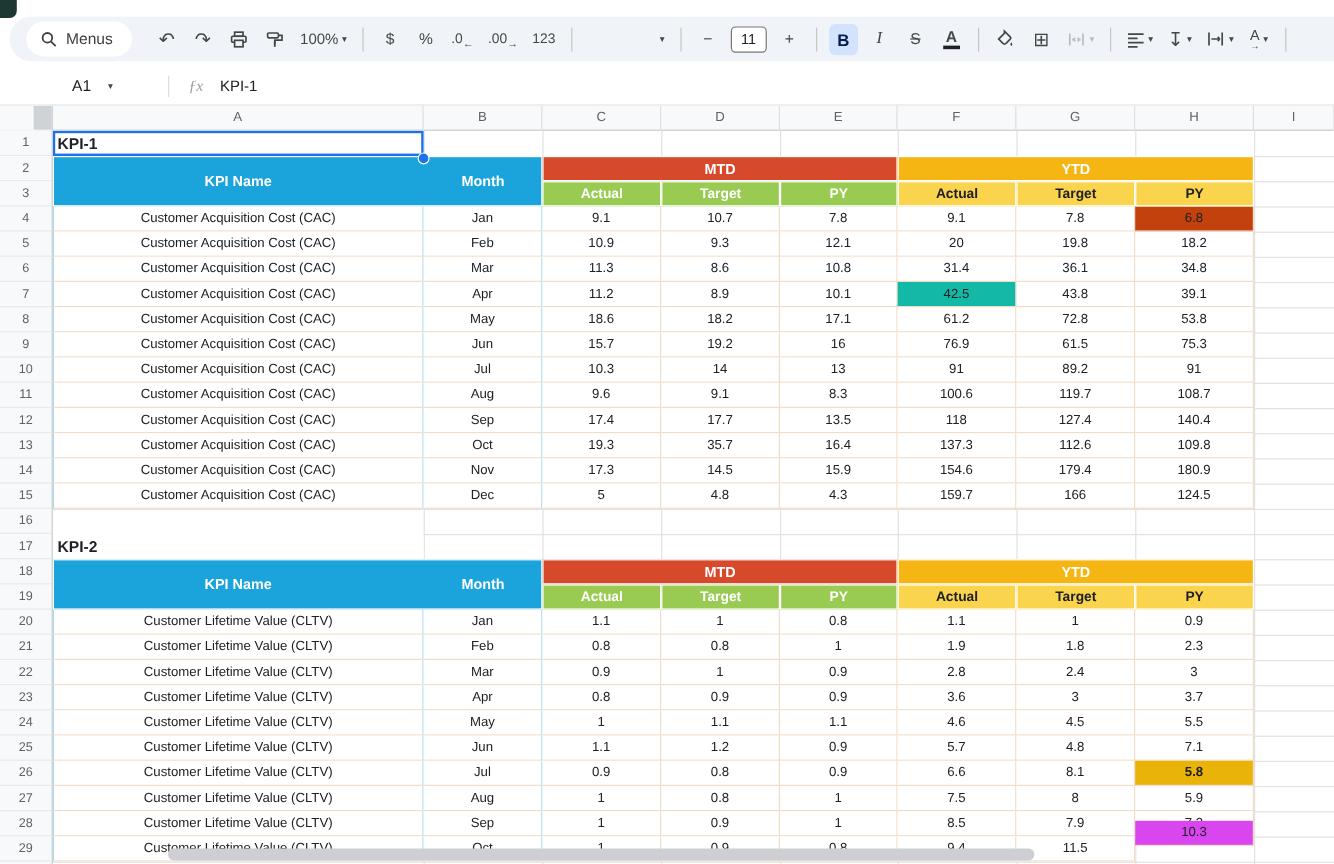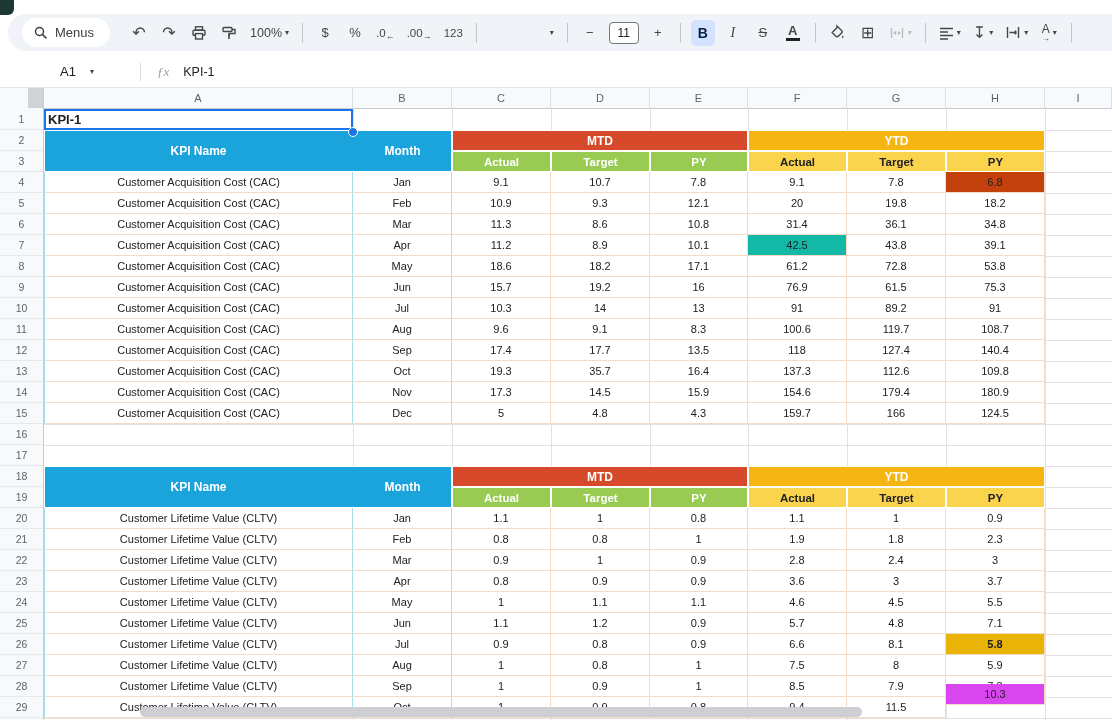--- a/index.html
+++ b/index.html
@@ -420,20 +420,21 @@
       <div class="cell" style="left: 847px; top: 294px; width: 99px; height: 21px; background: rgb(255, 255, 255); border-right: 1px solid rgb(242, 220, 198); border-bottom: 1px solid rgb(242, 220, 198);">179.4</div>
       <div class="cell" style="left: 946px; top: 294px; width: 99px; height: 21px; background: rgb(255, 255, 255); border-right: 1px solid rgb(242, 220, 198); border-bottom: 1px solid rgb(242, 220, 198);">180.9</div>
       <div class="cell" style="left: 44px; top: 315px; width: 309px; height: 21px; background: rgb(255, 255, 255); border-left: 1px solid rgb(165, 222, 239); border-right: 1px solid rgb(165, 222, 239); border-bottom: 1px solid rgb(242, 220, 198);">Customer Acquisition Cost (CAC)</div>
       <div class="cell" style="left: 353px; top: 315px; width: 99px; height: 21px; background: rgb(255, 255, 255); border-right: 1px solid rgb(165, 222, 239); border-bottom: 1px solid rgb(242, 220, 198);">Dec</div>
       <div class="cell" style="left: 452px; top: 315px; width: 99px; height: 21px; background: rgb(255, 255, 255); border-right: 1px solid rgb(242, 220, 198); border-bottom: 1px solid rgb(242, 220, 198);">5</div>
       <div class="cell" style="left: 551px; top: 315px; width: 99px; height: 21px; background: rgb(255, 255, 255); border-right: 1px solid rgb(242, 220, 198); border-bottom: 1px solid rgb(242, 220, 198);">4.8</div>
       <div class="cell" style="left: 650px; top: 315px; width: 98px; height: 21px; background: rgb(255, 255, 255); border-right: 1px solid rgb(242, 220, 198); border-bottom: 1px solid rgb(242, 220, 198);">4.3</div>
       <div class="cell" style="left: 748px; top: 315px; width: 99px; height: 21px; background: rgb(255, 255, 255); border-right: 1px solid rgb(242, 220, 198); border-bottom: 1px solid rgb(242, 220, 198);">159.7</div>
       <div class="cell" style="left: 847px; top: 315px; width: 99px; height: 21px; background: rgb(255, 255, 255); border-right: 1px solid rgb(242, 220, 198); border-bottom: 1px solid rgb(242, 220, 198);">166</div>
       <div class="cell" style="left: 946px; top: 315px; width: 99px; height: 21px; background: rgb(255, 255, 255); border-right: 1px solid rgb(242, 220, 198); border-bottom: 1px solid rgb(242, 220, 198);">124.5</div>
+      <div class="cell title" style="left: 44px; top: 357px; width: 309px; height: 21px; background: rgb(255, 255, 255);">KPI-2</div>
       <div class="cell" style="left: 44px; top: 378px; width: 408px; height: 42px; background: rgb(27, 163, 220); border: 1px solid rgb(255, 255, 255);"></div>
       <div class="hdr-txt" style="left: 44px; top: 378px; width: 309px; height: 42px;">KPI Name</div>
       <div class="hdr-txt" style="left: 353px; top: 378px; width: 99px; height: 42px;">Month</div>
       <div class="cell hdr-txt" style="left: 452px; top: 378px; width: 296px; height: 21px; background: rgb(215, 73, 43); border: 1px solid rgb(255, 255, 255);">MTD</div>
       <div class="cell hdr-txt" style="left: 748px; top: 378px; width: 297px; height: 21px; background: rgb(245, 181, 19); border: 1px solid rgb(255, 255, 255);">YTD</div>
       <div class="cell hdr-txt" style="left: 452px; top: 399px; width: 99px; height: 21px; background: rgb(153, 203, 83); border: 1px solid rgb(255, 255, 255); font-size: 11.5px;">Actual</div>
       <div class="cell hdr-txt" style="left: 748px; top: 399px; width: 99px; height: 21px; background: rgb(251, 212, 78); border: 1px solid rgb(255, 255, 255); color: rgb(32, 33, 36); font-size: 11.5px;">Actual</div>
       <div class="cell hdr-txt" style="left: 551px; top: 399px; width: 99px; height: 21px; background: rgb(153, 203, 83); border: 1px solid rgb(255, 255, 255); font-size: 11.5px;">Target</div>
       <div class="cell hdr-txt" style="left: 847px; top: 399px; width: 99px; height: 21px; background: rgb(251, 212, 78); border: 1px solid rgb(255, 255, 255); color: rgb(32, 33, 36); font-size: 11.5px;">Target</div>
       <div class="cell hdr-txt" style="left: 650px; top: 399px; width: 98px; height: 21px; background: rgb(153, 203, 83); border: 1px solid rgb(255, 255, 255); font-size: 11.5px;">PY</div>

